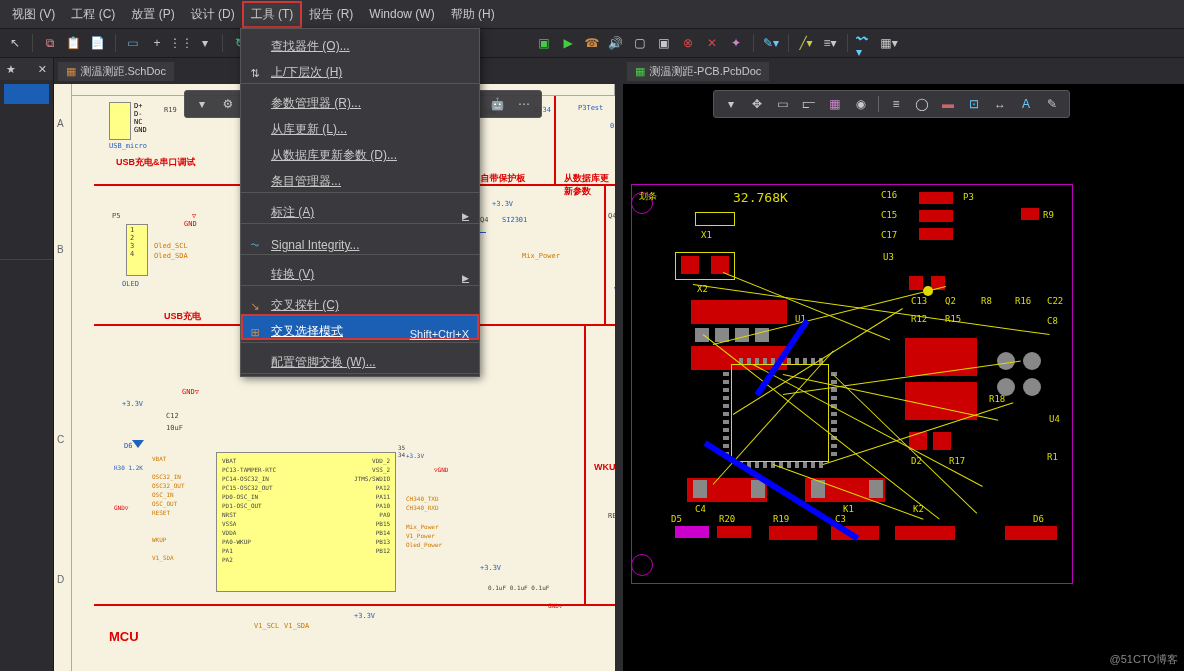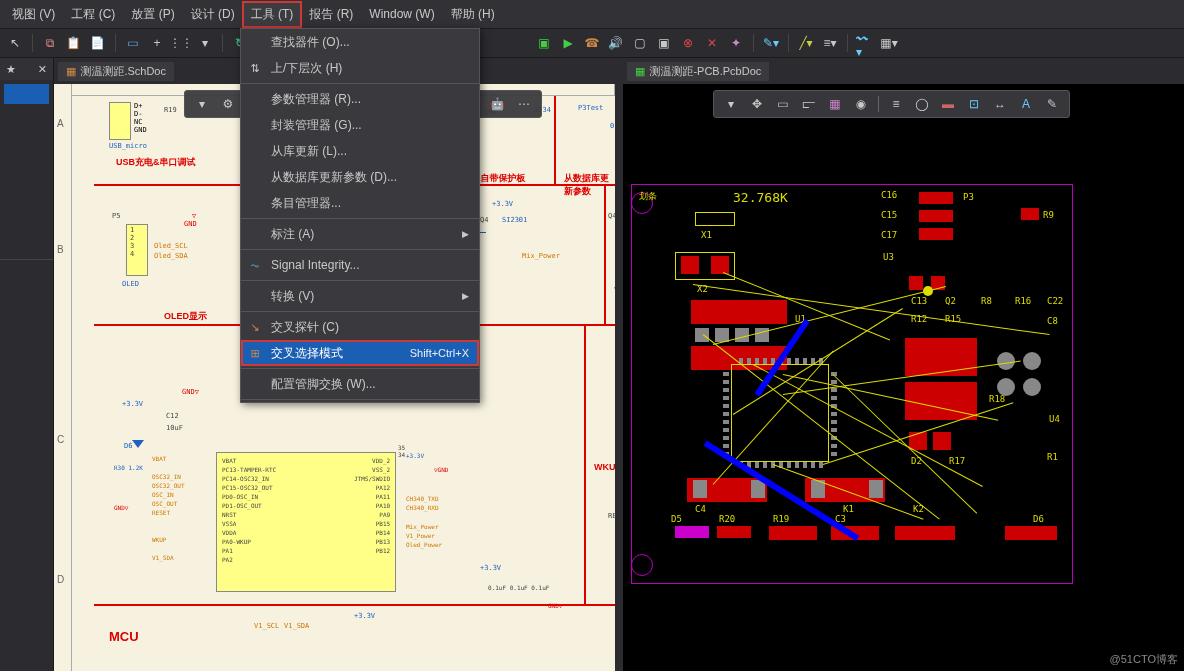--- a/index.html
+++ b/index.html
@@ -15,21 +15,21 @@
 .left-panel { width:54px; background:#2c2c30; border-right:1px solid #1a1a1c; }
 .lp-tab { display:flex; height:22px; background:#323236; align-items:center; padding:0 6px; font-size:11px; }
 .lp-tab span.close { margin-left:auto; }
 .editor { flex:1; display:flex; flex-direction:column; position:relative; }
 .tab-bar { height:26px; background:#2c2c30; display:flex; align-items:center; padding:0 4px; gap:4px; }
 .doc-tab { display:flex; align-items:center; gap:4px; padding:2px 8px; background:#3a3a3e; font-size:11px; }
 .sch-canvas { flex:1; background:#f7f2e0; position:relative; overflow:hidden; }
 .pcb-canvas { flex:1; background:#000; position:relative; overflow:hidden; }
 .split { width:8px; background:#2c2c30; cursor:col-resize; }
 .dropdown { position:absolute; left:240px; top:28px; width:240px; background:#3a3a3e; border:1px solid #555; box-shadow:2px 2px 8px rgba(0,0,0,.5); z-index:100; }
-.dropdown .di { display:flex; align-items:center; height:26px; padding:0 10px 0 30px; cursor:pointer; white-space:nowrap; font-size:12px; position:relative; }
+.dropdown .di { display:flex; align-items:flex-end; height:26px; padding:0 10px 0 30px; cursor:pointer; white-space:nowrap; font-size:12px; position:relative;text-decoration:underline; }
 .dropdown .di.sel { background:#1a5fb4; color:#fff; outline:2px solid #d03838; outline-offset:-2px; }
 .dropdown .di .arrow { margin-left:auto; font-size:9px; }
 .dropdown .di .sc { margin-left:auto; font-size:11px; opacity:.9; }
 .dropdown hr { border:none; border-top:1px solid #555; margin:2px 0; }
 .dropdown .di .ico { position:absolute; left:6px; width:16px; height:16px; display:flex; align-items:center; justify-content:center; font-size:11px; }
 .sch-toolbar, .pcb-toolbar { position:absolute; top:6px; background:rgba(58,58,62,.95); border:1px solid #555; border-radius:3px; display:flex; align-items:center; gap:8px; padding:4px 8px; z-index:20; }
 .sch-toolbar { left:220px; }
 .pcb-toolbar { left:90px; }
 .tb-icon { width:18px; height:18px; display:flex; align-items:center; justify-content:center; cursor:pointer; }
 .sch-redwire { position:absolute; background:#d00; }
@@ -132,21 +132,21 @@
       <div class="sch-redwire" style="left:40px;top:240px;width:620px;height:2px"></div>
       <div class="sch-redwire" style="left:40px;top:520px;width:620px;height:2px"></div>
       <div class="sch-redwire" style="left:396px;top:12px;width:2px;height:228px"></div>
       <div class="sch-redwire" style="left:500px;top:12px;width:2px;height:88px"></div>
       <div class="sch-redwire" style="left:550px;top:100px;width:2px;height:140px"></div>
       <div class="sch-redwire" style="left:530px;top:240px;width:2px;height:280px"></div>
 
       <div class="sch-label" style="left:62px;top:72px;color:#d00">USB充电&amp;串口调试</div>
       <div class="sch-label" style="left:402px;top:88px;color:#d00">接口&amp;自带保护板</div>
       <div class="sch-label" style="left:510px;top:88px;color:#d00">从数据库更新参数</div>
-      <div class="sch-label" style="left:110px;top:226px;color:#d00">OLED显示</div>
+      <div class="sch-label" style="left:110px;top:226px;color:#d00">USB充电</div>
       <div class="sch-label" style="left:55px;top:545px;color:#d00;font-size:13px">MCU</div>
       <div class="sch-label" style="left:540px;top:378px;color:#d00">WKUP</div>
 
       <div class="sch-ic" style="left:55px;top:18px;width:22px;height:38px"></div>
       <span class="sch-pin" style="left:80px;top:18px;color:#000">D+<br>D-<br>NC<br>GND</span>
       <span class="sch-pin" style="left:55px;top:58px;color:#2060c0">USB_micro</span>
       <span class="sch-pin" style="left:110px;top:22px">R19</span>
       <span class="sch-pin" style="left:420px;top:22px;color:#2060c0">⏚</span>
       <span class="sch-pin" style="left:430px;top:24px">10K</span>
       <span class="sch-pin" style="left:480px;top:22px;color:#2060c0">S534</span>
@@ -364,23 +364,20 @@
     </div>
   <div class="di">
       <span class="ico">⇅</span>
       <span>上/下层次 (H)</span>
     </div>
   <hr>
   <div class="di">
       <span>参数管理器 (R)...</span>
     </div>
   <div class="di">
-      <span>封装管理器 (G)...</span>
-    </div>
-  <div class="di">
       <span>从库更新 (L)...</span>
     </div>
   <div class="di">
       <span>从数据库更新参数 (D)...</span>
     </div>
   <div class="di">
       <span>条目管理器...</span>
     </div>
   <hr>
   <div class="di">

